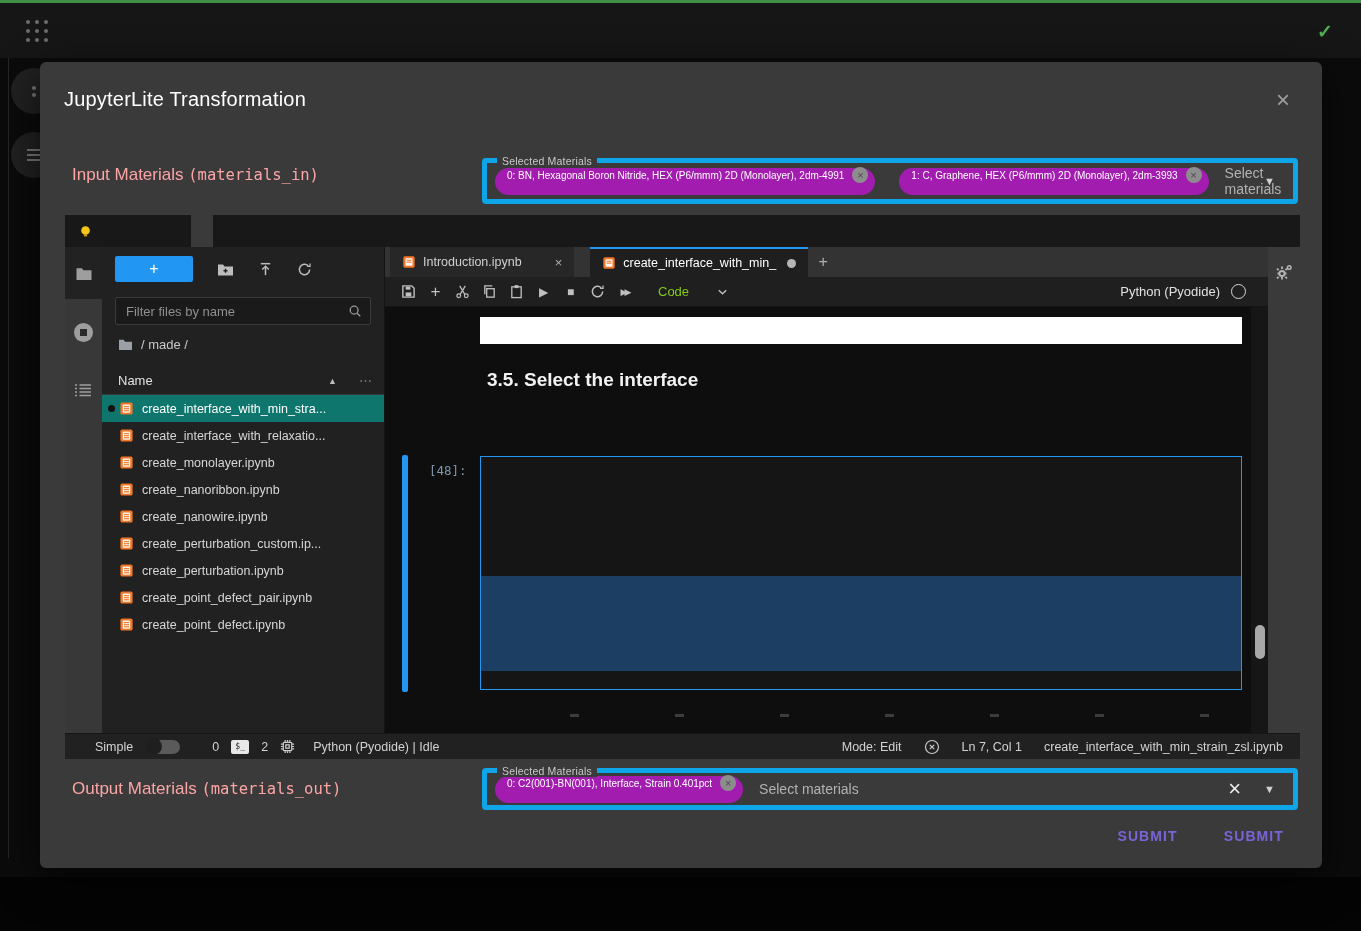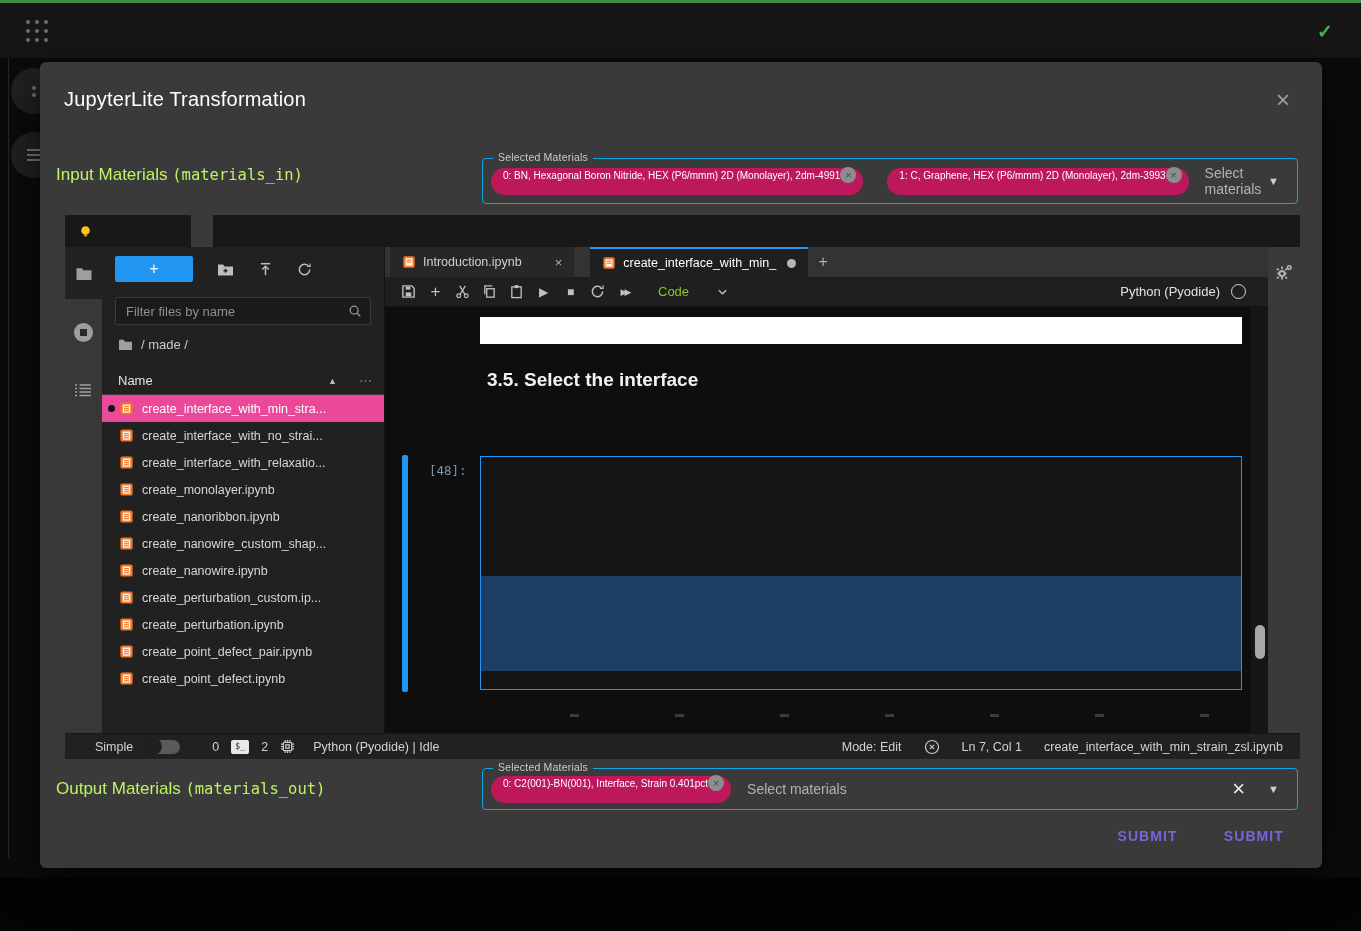--- a/index.html
+++ b/index.html
@@ -24,32 +24,32 @@
   .fab.f1 i { width:4px; height:4px; border-radius:50%; }
   .fab.f2 i { width:14px; height:2px; }
 
   .bottom-band { position:absolute; left:0; top:877px; width:100%; height:54px; background:#040404; }
 
   
   .dialog { position:absolute; left:40px; top:62px; width:1282px; height:806px; background:#3a3a3a; border-radius:6px; z-index:2; box-shadow:0 12px 40px rgba(0,0,0,.65); }
   .dlg-title { position:absolute; left:24px; top:26px; color:#fff; font-size:20px; font-weight:500; letter-spacing:.2px; }
   .dlg-close { position:absolute; right:32px; top:26px; color:#9e9e9e; font-size:24px; line-height:24px; cursor:pointer; background:none; border:none; }
 
-  .section-label { position:absolute; left:16px; color:#bef264; font-size:17px; }
+  .section-label { position:absolute; left:32px; color:#fca5a5; font-size:17px; }
   .section-label .mono { font-family:"DejaVu Sans Mono",monospace; font-size:15.5px; }
   .input-label { top:103px; }
   .output-label { top:717px; }
 
   
-  .fs { position:absolute; left:442px; width:816px; border:1px solid #0ea5e9; border-radius:4px; display:flex; align-items:center; padding-left:8px; }
+  .fs { position:absolute; left:442px; width:816px; border:5px solid #0ea5e9; border-radius:4px; display:flex; align-items:center; padding-left:8px; }
   .fs-input { top:96px; height:46px; }
   .fs-output { top:706px; height:42px; }
   .fs-legend { position:absolute; top:-8px; left:10px; background:#3a3a3a; padding:0 5px; font-size:10.5px; color:#cacaca; letter-spacing:.2px; }
   .chips { display:flex; align-items:center; gap:24px; }
-  .chip { display:flex; align-items:center; background:#be185d; border-radius:15px; height:27px; padding:0 7px 12px 12px; color:#fff; font-size:10px; white-space:nowrap; }
+  .chip { display:flex; align-items:center; gap:8px; background:#a21caf; border-radius:15px; height:27px; padding:0 7px 12px 12px; color:#fff; font-size:10px; white-space:nowrap; }
   .chip-x { width:16px; height:16px; border-radius:50%; background:#8d8d8d; color:#4a4a4a; font-size:11px; line-height:16px; text-align:center; cursor:pointer; }
   .fs-placeholder { color:#b2b2b2; font-size:14px; margin-left:16px; }
   .fs-caret { position:absolute; right:18px; color:#cfcfcf; font-size:11px; cursor:pointer; }
   .fs-clear { position:absolute; right:52px; color:#ececec; font-size:22px; line-height:20px; cursor:pointer; }
 
   
   .jlab { position:absolute; left:25px; top:153px; width:1235px; height:544px; background:#1f1f1f; overflow:hidden; }
   .jmenubar { height:32px; background:#181818; display:flex; align-items:center; }
   .jbulb { margin:0 10px 0 13px; display:flex; }
   .jmenu-item { color:#d6d6d6; font-size:13.5px; padding:0 11px; height:32px; line-height:32px; cursor:pointer; }
@@ -72,21 +72,21 @@
   .filter { position:absolute; left:13px; right:13px; top:50px; height:28px; background:#1a1a1a; border:1px solid #3a3a3a; border-radius:2px; display:flex; align-items:center; padding:0 8px 0 10px; }
   .filter-text { color:#8f8f8f; font-size:13px; flex:1; }
   .crumb { position:absolute; left:16px; top:90px; display:flex; align-items:center; gap:8px; color:#c9c9c9; font-size:13px; }
   .fp-header { position:absolute; left:0; right:0; top:120px; height:28px; border-bottom:1px solid #3a3a3a; display:flex; align-items:center; color:#e2e2e2; font-size:13px; }
   .fp-header .hname { margin-left:16px; flex:1; }
   .fp-header .hsort { color:#bdbdbd; font-size:9px; margin-right:22px; }
   .fp-header .hmore { color:#8d8d8d; font-size:13px; margin-right:12px; }
   .filelist { position:absolute; left:0; right:0; top:148px; bottom:0; overflow:hidden; }
   .file-row { height:27px; display:flex; align-items:center; gap:8px; padding-left:17px; color:#d6d6d6; font-size:12.5px; white-space:nowrap; position:relative; cursor:pointer; }
   .file-row .sel-dot { display:none; position:absolute; left:6px; width:7px; height:7px; border-radius:50%; background:#111; }
-  .file-row.selected { background:#ec4899; color:#fff; }
+  .file-row.selected { background:#0f766e; color:#fff; }
   .file-row.selected .sel-dot { display:block; }
   .file-row svg { flex:none; }
 
   
   .nbpanel { width:883px; flex:none; display:flex; flex-direction:column; background:#1f1f1f; }
   .tabbar { height:30px; background:#333; display:flex; align-items:stretch; }
   .tab { display:flex; align-items:center; gap:7px; padding:0 12px; font-size:12.5px; color:#d0d0d0; cursor:pointer; }
   .tab.t1 { background:#272727; margin-left:5px; }
   .tab.t1 .tab-close { margin-left:26px; color:#b0b0b0; font-size:13px; }
   .tab.t2 { background:#1f1f1f; border-top:2px solid #2196f3; margin-left:16px; color:#fff; }
@@ -298,31 +298,20 @@
                 <svg width="15" height="15" viewBox="0 0 16 16">
                   <rect x="1.5" y="1.5" width="13" height="13" rx="2" fill="#f37726"></rect>
                   <rect x="4" y="3.6" width="8" height="8.8" rx="1" fill="#fdf5ee"></rect>
                   <rect x="5.3" y="5.4" width="5.4" height="1.2" fill="#f37726"></rect>
                   <rect x="5.3" y="7.6" width="5.4" height="1.2" fill="#f37726"></rect>
                   <rect x="5.3" y="9.8" width="5.4" height="1.2" fill="#f37726"></rect>
                 </svg>
                 <span>create_interface_with_min_stra...</span>
               </div>
 
-              <div class="file-row">
-
-                <svg width="15" height="15" viewBox="0 0 16 16">
-                  <rect x="1.5" y="1.5" width="13" height="13" rx="2" fill="#f37726"></rect>
-                  <rect x="4" y="3.6" width="8" height="8.8" rx="1" fill="#fdf5ee"></rect>
-                  <rect x="5.3" y="5.4" width="5.4" height="1.2" fill="#f37726"></rect>
-                  <rect x="5.3" y="7.6" width="5.4" height="1.2" fill="#f37726"></rect>
-                  <rect x="5.3" y="9.8" width="5.4" height="1.2" fill="#f37726"></rect>
-                </svg>
-                <span>create_interface_with_no_strai...</span>
-              </div>
 
               <div class="file-row">
 
                 <svg width="15" height="15" viewBox="0 0 16 16">
                   <rect x="1.5" y="1.5" width="13" height="13" rx="2" fill="#f37726"></rect>
                   <rect x="4" y="3.6" width="8" height="8.8" rx="1" fill="#fdf5ee"></rect>
                   <rect x="5.3" y="5.4" width="5.4" height="1.2" fill="#f37726"></rect>
                   <rect x="5.3" y="7.6" width="5.4" height="1.2" fill="#f37726"></rect>
                   <rect x="5.3" y="9.8" width="5.4" height="1.2" fill="#f37726"></rect>
                 </svg>
@@ -348,31 +337,20 @@
                 <svg width="15" height="15" viewBox="0 0 16 16">
                   <rect x="1.5" y="1.5" width="13" height="13" rx="2" fill="#f37726"></rect>
                   <rect x="4" y="3.6" width="8" height="8.8" rx="1" fill="#fdf5ee"></rect>
                   <rect x="5.3" y="5.4" width="5.4" height="1.2" fill="#f37726"></rect>
                   <rect x="5.3" y="7.6" width="5.4" height="1.2" fill="#f37726"></rect>
                   <rect x="5.3" y="9.8" width="5.4" height="1.2" fill="#f37726"></rect>
                 </svg>
                 <span>create_nanoribbon.ipynb</span>
               </div>
 
-              <div class="file-row">
-
-                <svg width="15" height="15" viewBox="0 0 16 16">
-                  <rect x="1.5" y="1.5" width="13" height="13" rx="2" fill="#f37726"></rect>
-                  <rect x="4" y="3.6" width="8" height="8.8" rx="1" fill="#fdf5ee"></rect>
-                  <rect x="5.3" y="5.4" width="5.4" height="1.2" fill="#f37726"></rect>
-                  <rect x="5.3" y="7.6" width="5.4" height="1.2" fill="#f37726"></rect>
-                  <rect x="5.3" y="9.8" width="5.4" height="1.2" fill="#f37726"></rect>
-                </svg>
-                <span>create_nanowire_custom_shap...</span>
-              </div>
 
               <div class="file-row">
 
                 <svg width="15" height="15" viewBox="0 0 16 16">
                   <rect x="1.5" y="1.5" width="13" height="13" rx="2" fill="#f37726"></rect>
                   <rect x="4" y="3.6" width="8" height="8.8" rx="1" fill="#fdf5ee"></rect>
                   <rect x="5.3" y="5.4" width="5.4" height="1.2" fill="#f37726"></rect>
                   <rect x="5.3" y="7.6" width="5.4" height="1.2" fill="#f37726"></rect>
                   <rect x="5.3" y="9.8" width="5.4" height="1.2" fill="#f37726"></rect>
                 </svg>

